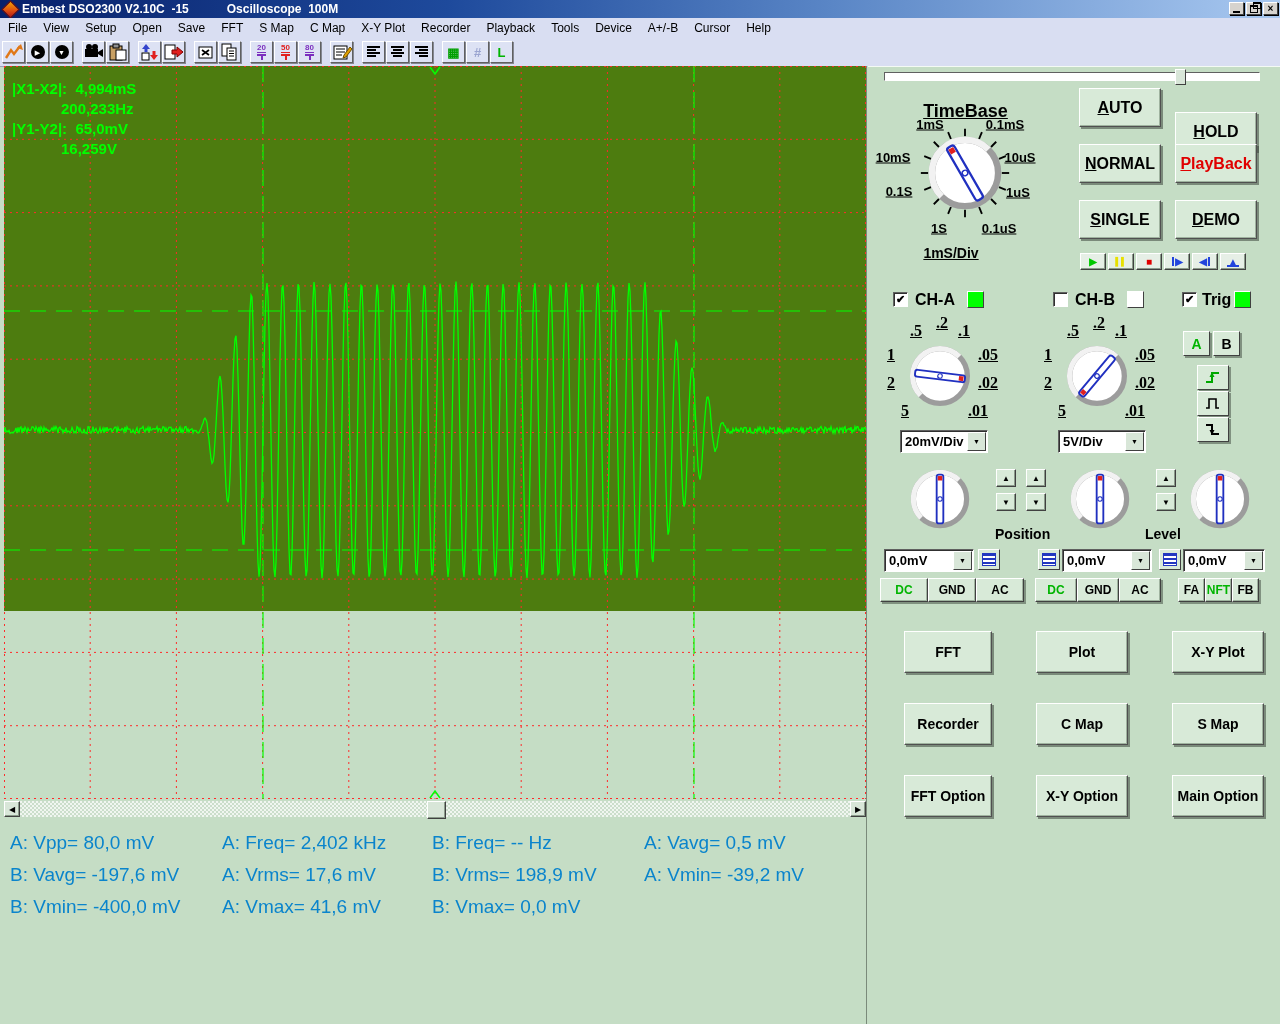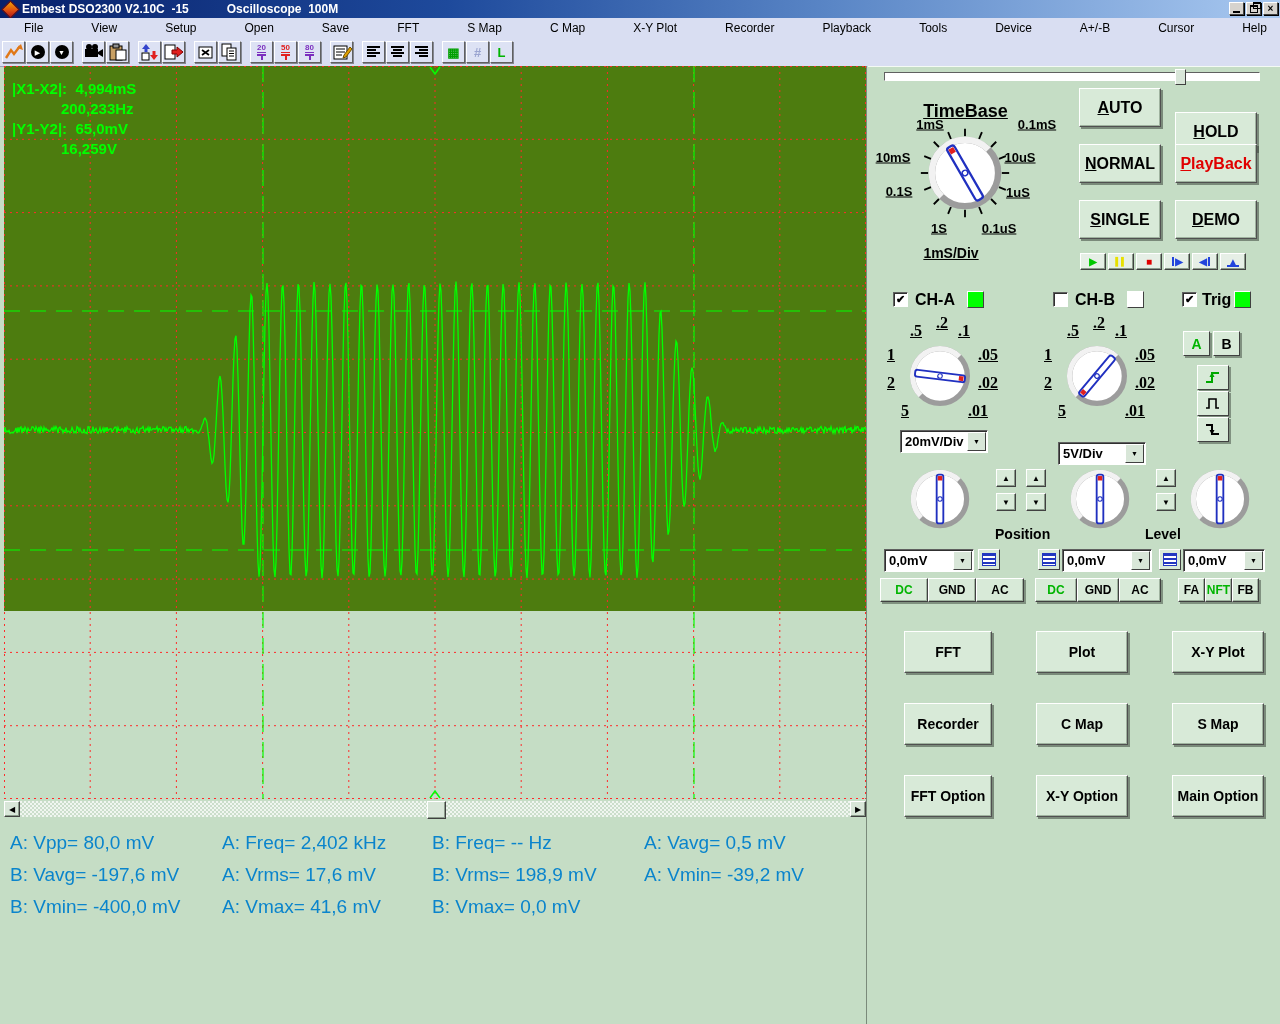--- a/index.html
+++ b/index.html
@@ -21,21 +21,21 @@
   .win-btn{width:15px;height:13px;background:#D6D3CE;border:1px solid;
     border-color:#fff #404040 #404040 #fff;box-shadow:1px 1px 0 #000;
     display:flex;align-items:center;justify-content:center;font-size:10px;line-height:10px;
     font-weight:bold;color:#000;padding:0;}
   .glyph-min{display:block;width:7px;height:2px;background:#000;margin-top:7px;}
   .glyph-restore{display:block;width:6px;height:5px;border:1px solid #000;border-top:2px solid #000;position:relative;}
   .glyph-restore:before{content:"";position:absolute;left:2px;top:-5px;width:6px;height:4px;border:1px solid #000;border-top:2px solid #000;}
   
   .menubar{position:absolute;left:0;top:18px;width:1280px;height:20px;background:#D9DEF2;
     display:flex;align-items:center;font-size:12px;color:#000;border-bottom:1px solid #C2C8E0;}
-  .menu-item{padding:2px 24px;white-space:nowrap;}
+  .menu-item{padding:2px 8px;white-space:nowrap;}
   
   .toolbar{position:absolute;left:0;top:38px;width:1280px;height:28px;background:#D9DEF2;
     display:flex;align-items:center;border-bottom:1px solid #9AA0B8;}
   .tb-group{display:flex;margin-right:8px;}
   .tb-group:first-child{margin-left:2px;}
   .tb-btn{width:23px;height:22px;background:#DDE2F4;border:1px solid;
     border-color:#fff #606060 #606060 #fff;box-shadow:1px 1px 0 #30303080;
     display:flex;align-items:center;justify-content:center;padding:0;margin-right:1px;}
   .tb-glyph{font-size:13px;line-height:13px;font-weight:bold;}
   .circle-ic{width:14px;height:14px;border-radius:50%;background:#000;color:#fff;
@@ -386,21 +386,21 @@
       <line x1="-15.307337294603617" y1="-36.95518130045146" x2="-18.368804753524337" y2="-44.34621756054175" stroke="#000" stroke-width="2"></line>
       <circle cx="0" cy="0" r="36" fill="#fff" stroke="#9C9C9C" stroke-width="7"></circle>
       <path d="M -25.5 25.5 A 36 36 0 0 1 25.5 -25.5" fill="none" stroke="#F2F2F2" stroke-width="7"></path>
       <g transform="rotate(-30)">
         <rect x="-4.5" y="-33" width="9" height="66" rx="3" fill="#fff" stroke="#2030C0" stroke-width="2.5"></rect>
         <circle cx="0" cy="0" r="3" fill="#fff" stroke="#2030C0" stroke-width="1.5"></circle>
         <rect x="-3" y="-31" width="6" height="6" fill="#E02020"></rect>
       </g>
     </svg>
   <span class="knob-label" style="left:62px;top:57px;">1mS</span>
-  <span class="knob-label" style="left:137px;top:57px;margin-left:32px;">0.1mS</span>
+  <span class="knob-label" style="left:137px;top:57px;">0.1mS</span>
   <span class="knob-label" style="left:25px;top:90px;">10mS</span>
   <span class="knob-label" style="left:152px;top:90px;">10uS</span>
   <span class="knob-label" style="left:31px;top:124px;">0.1S</span>
   <span class="knob-label" style="left:150px;top:125px;">1uS</span>
   <span class="knob-label" style="left:71px;top:161px;">1S</span>
   <span class="knob-label" style="left:131px;top:161px;">0.1uS</span>
   <span class="knob-label" style="left:83px;top:186px;font-size:14px;">1mS/Div</span>
 
   <button class="mode-btn" style="left:211px;top:21px;">
       <span>AUTO</span>
@@ -467,21 +467,21 @@
     </svg>
   <span class="knob-label serif" style="left:231px;top:256px;">.2</span>
   <span class="knob-label serif" style="left:205px;top:264px;">.5</span>
   <span class="knob-label serif" style="left:253px;top:264px;">.1</span>
   <span class="knob-label serif" style="left:180px;top:288px;">1</span>
   <span class="knob-label serif" style="left:277px;top:288px;">.05</span>
   <span class="knob-label serif" style="left:180px;top:316px;">2</span>
   <span class="knob-label serif" style="left:277px;top:316px;">.02</span>
   <span class="knob-label serif" style="left:194px;top:344px;">5</span>
   <span class="knob-label serif" style="left:267px;top:344px;">.01</span>
-  <div class="combo" style="left:190px;top:363px;width:86px;margin-top:12px;">
+  <div class="combo" style="left:190px;top:363px;width:86px;">
     <span class="combo-text">5V/Div</span>
     <span class="combo-arrow">▼</span>
   </div>
 
   <button class="src-btn green" style="left:315px;top:264px;">A</button>
   <button class="src-btn" style="left:345px;top:264px;">B</button>
   <button class="slope-btn" style="left:329px;top:298px;">
     <svg width="16" height="15">
         <polyline points="1,12 7,12 7,3 14,3" fill="none" stroke="#00A800" stroke-width="2"></polyline>
         <polygon points="7,2 4.5,7 9.5,7" fill="#00A800"></polygon>

